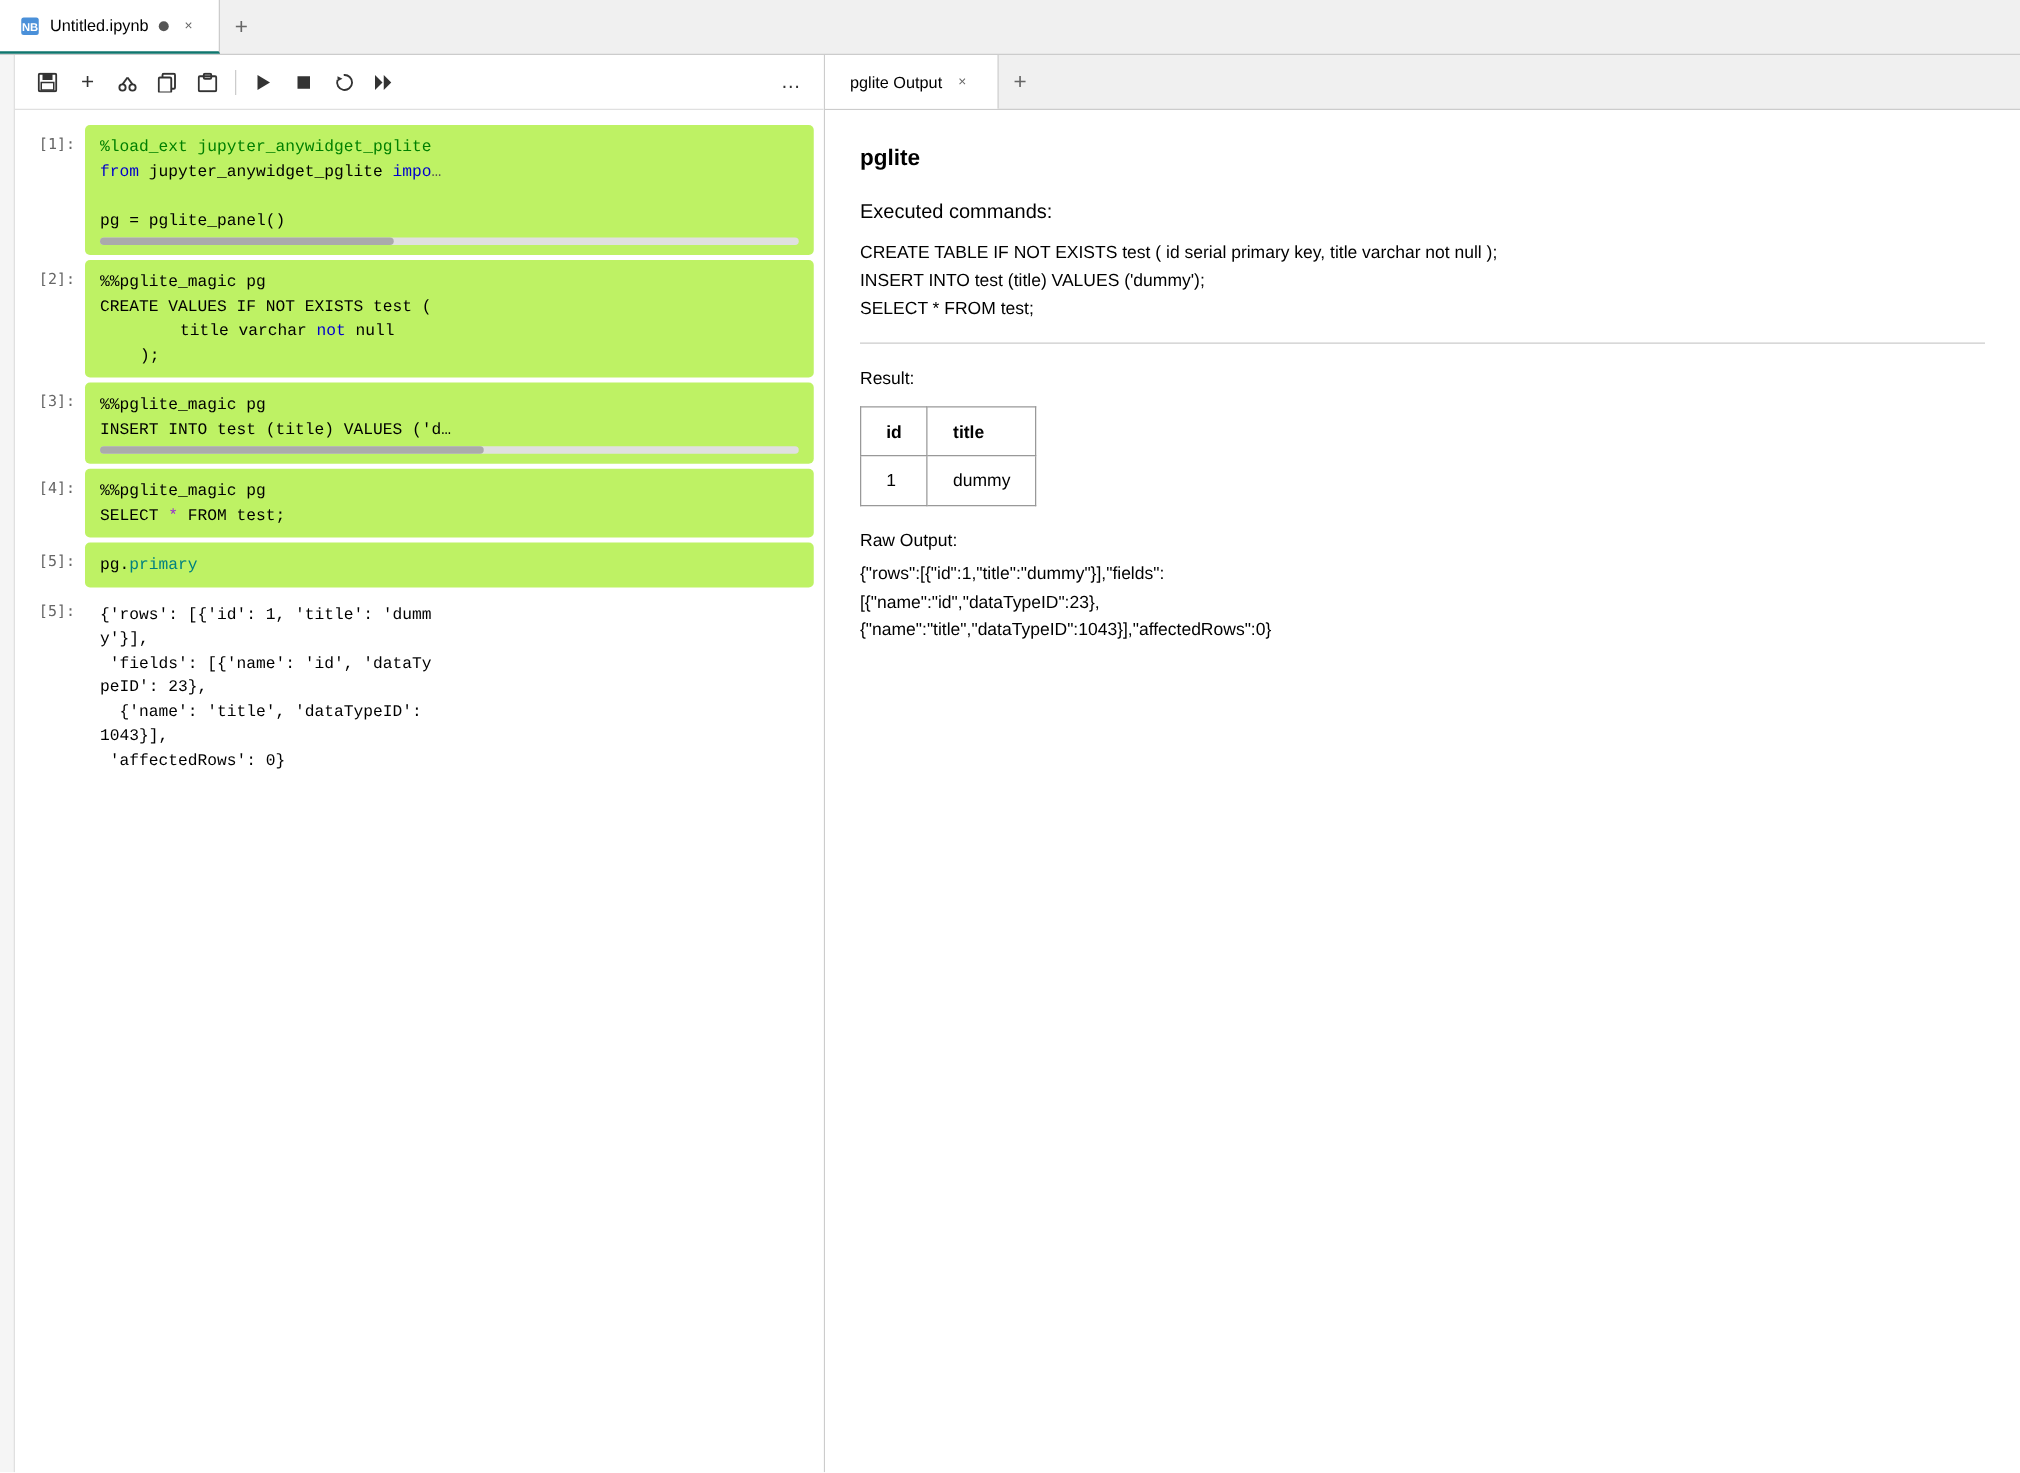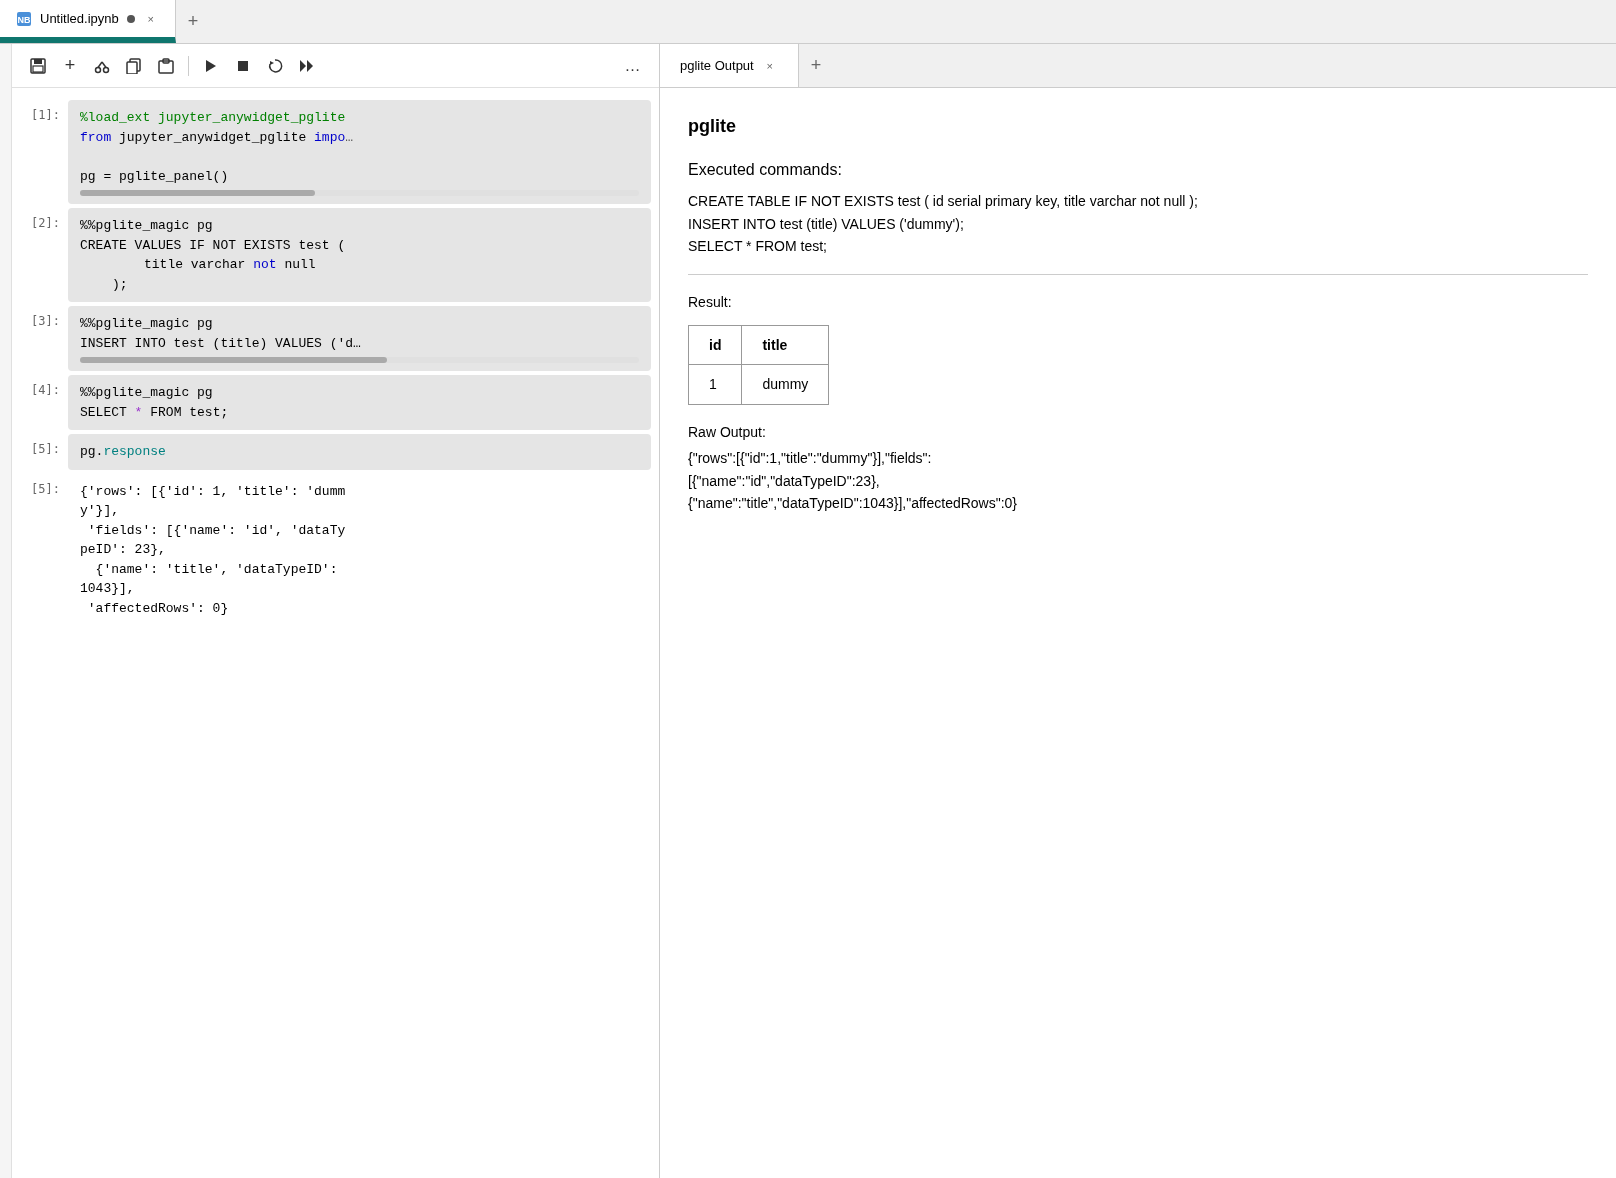--- a/index.html
+++ b/index.html
@@ -23,21 +23,21 @@
       padding: 0;
     }
     .tab {
       display: flex;
       align-items: center;
       gap: 8px;
       padding: 0 16px;
       height: 100%;
       background: #fff;
       border-right: 1px solid #ccc;
-      border-bottom: 6px solid #0f766e;
+      border-bottom: 2px solid #0f766e;
       font-size: 13px;
       cursor: pointer;
       position: relative;
     }
     .tab-icon {
       width: 16px;
       height: 16px;
     }
     .tab-dot {
       width: 8px;
@@ -132,21 +132,21 @@
       font-size: 12px;
       color: #666;
       font-family: monospace;
       min-width: 48px;
       padding-top: 8px;
       text-align: right;
       padding-right: 8px;
     }
     .cell-content {
       flex: 1;
-      background: #e5e5e5;
+      background: #bef264;
       border-radius: 4px;
       padding: 8px 12px;
       font-family: 'Courier New', monospace;
       font-size: 13px;
       line-height: 1.5;
       overflow: hidden;
       position: relative;
     }
     .cell-content.output {
       background: #fff;
@@ -414,21 +414,21 @@
         <div class="cell-number">[4]:</div>
         <div class="cell-content">
           <div><span>%%pglite_magic pg</span></div>
           <div><span>SELECT </span><span class="kw-asterisk">*</span><span> FROM test;</span></div>
         </div>
       </div>
 
       <div class="cell">
         <div class="cell-number">[5]:</div>
         <div class="cell-content">
-          <div><span>pg.</span><span class="kw-teal">response</span></div>
+          <div><span>pg.</span><span class="kw-teal">primary</span></div>
         </div>
       </div>
 
       <div class="cell">
         <div class="cell-number">[5]:</div>
         <div class="cell-content output">
           <div>{'rows': [{'id': 1, 'title': 'dumm</div>
           <div>y'}],</div>
           <div>&nbsp;'fields': [{'name': 'id', 'dataTy</div>
           <div>peID': 23},</div>

